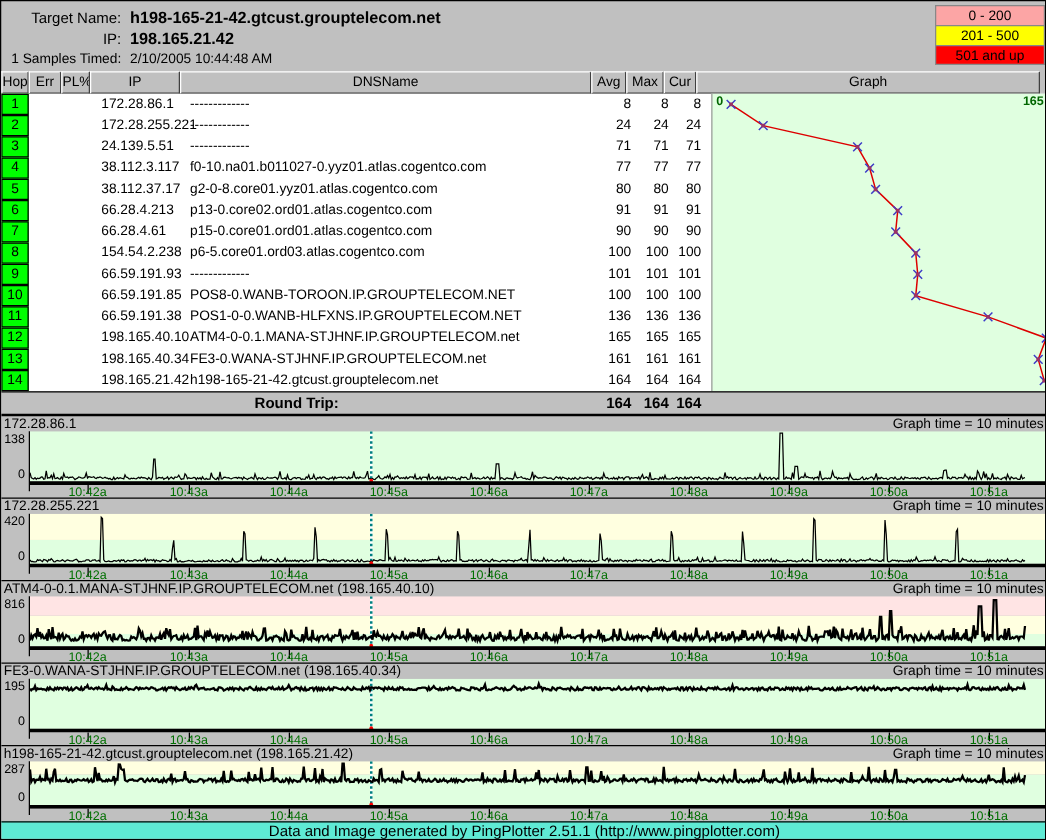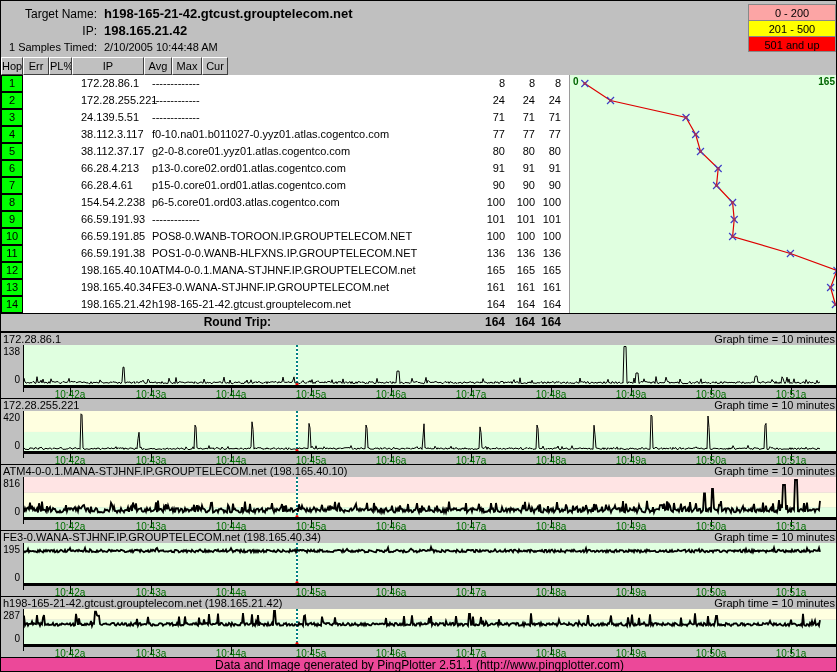--- a/index.html
+++ b/index.html
@@ -44,21 +44,21 @@
   
   .tl-block { position:absolute; left:0; width:837px; background:#C0C0C0; border-top:1px solid #000; }
   .tl-title { position:absolute; left:2px; top:0px; font-size:11px; white-space:nowrap; }
   .tl-gtime { position:absolute; right:3px; top:0px; font-size:11px; }
   .tl-ymax, .tl-yzero { position:absolute; left:0; width:19px; text-align:right; font-size:10px; }
   .tl-loss { position:absolute; left:817px; font-size:10px; color:#FF0000; }
   .tl-svg-wrap { position:absolute; left:22px; border-left:1px solid #000; }
   .tl-tick { position:absolute; width:1px; height:7px; background:#000; }
   .tl-time-label { position:absolute; width:50px; text-align:center; font-size:10px; color:#007000; }
   
-  #footer { position:absolute; left:0; top:656px; width:837px; height:16px; background:#ec4899;
+  #footer { position:absolute; left:0; top:656px; width:837px; height:16px; background:#5eead4;
             border-top:1px solid #000; text-align:center; font-size:12px; line-height:15px; }
 </style>
 </head>
 <body>
 
 <div id="app">
 
   <div>
     <div class="hdr-label" style="top:6px;">Target Name:</div>
     <div class="hdr-value" style="top:5px;">h198-165-21-42.gtcust.grouptelecom.net</div>
@@ -71,23 +71,25 @@
         <div class="legend-item" style="background: rgb(255, 255, 0);">201 - 500</div>
         <div class="legend-item" style="background: rgb(255, 0, 0);">501 and up</div>
       </div>
   </div>
 
   <div id="table-header">
       <div class="th" style="width: 22px;">Hop</div>
       <div class="th" style="width: 26px;">Err</div>
       <div class="th" style="width: 23px;">PL%</div>
       <div class="th" style="width: 72px;">IP</div>
+      <div class="th" style="width: 329px;">DNSName</div>
       <div class="th" style="width: 28px;">Avg</div>
       <div class="th" style="width: 30px;">Max</div>
       <div class="th" style="width: 26px;">Cur</div>
+      <div class="th" style="width: 275px;">Graph</div>
     </div>
 
   <div id="table-body">
       <div class="trow" style="top: 0px;">
         <div class="hop-cell">1</div>
         <div class="ip-cell">172.28.86.1</div>
         <div class="dns-cell">-------------</div>
         <div class="num-cell avg-cell">8</div>
         <div class="num-cell max-cell">8</div>
         <div class="num-cell cur-cell">8</div>

